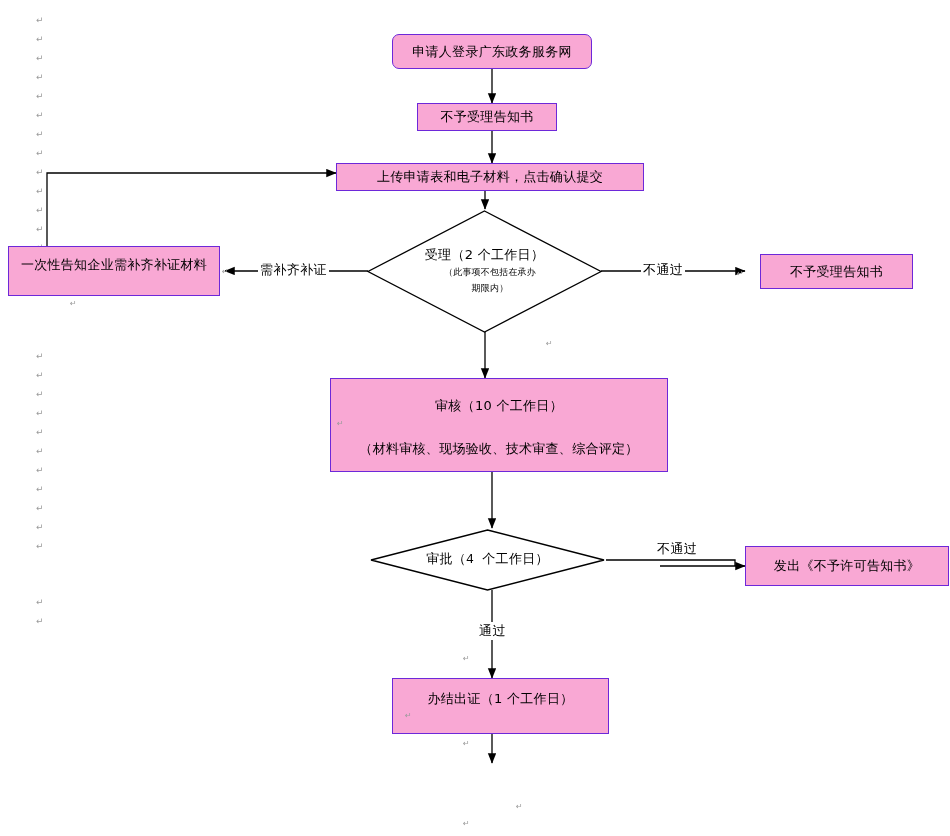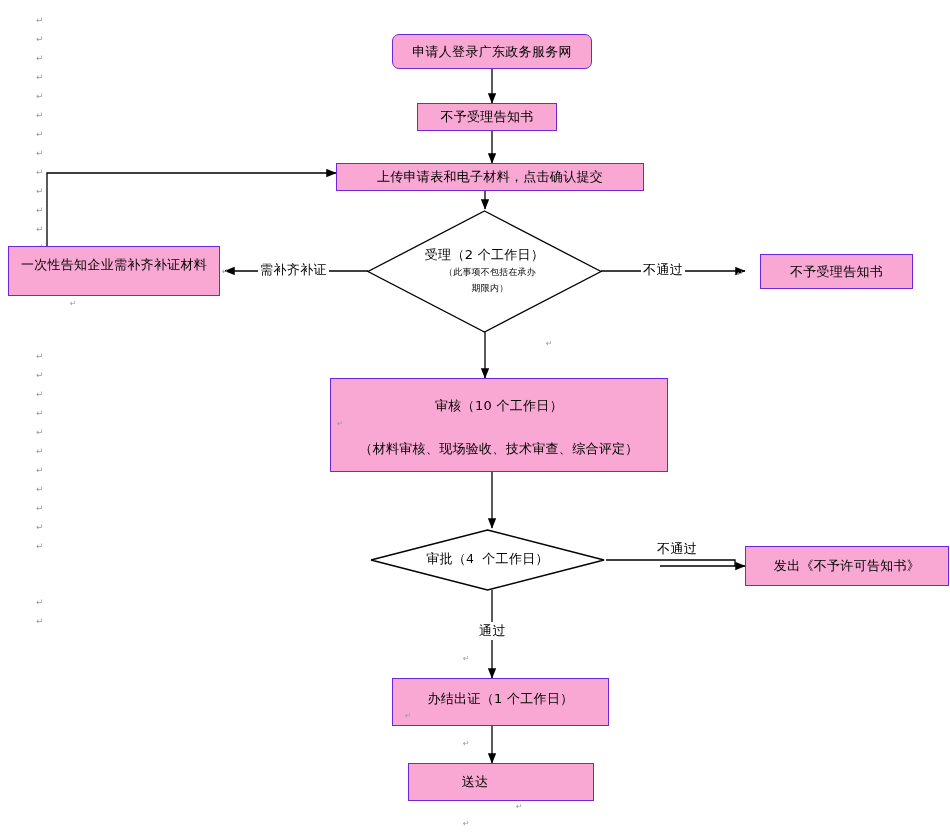--- a/index.html
+++ b/index.html
@@ -213,27 +213,24 @@
     </svg>
     <div class="diamond-text">
       <span>审批（4 个工作日）</span>
     </div>
   </div>
 
   <div class="node" style="left:745px; top:546px; width:204px; height:40px;font-family:Liberation Serif, serif;">
     <span>发出《不予许可告知书》</span>
   </div>
 
-  <div class="node" style="left:392px; top:678px; width:217px; height:48px; justify-content:flex-start; padding-top:10px;">
+  <div class="node" style="left:392px; top:678px; width:217px; height:56px; justify-content:flex-start; padding-top:10px;">
     <span>办结出证（1 个工作日）</span>
   </div>
 
-  <div class="node" style="left:408px; top:763px; width:186px; height:38px;">
-    <span style="margin-right:52px;">送达</span>
-  </div>
 
   <div class="edge-label" style="left:258px; top:261px;">需补齐补证</div>
 
   <div class="edge-label" style="left:641px; top:261px;">不通过</div>
 
   <div class="edge-label" style="left:655px; top:540px;">不通过</div>
 
   <div class="edge-label" style="left:477px; top:622px;">通过</div>
 
   <div id="inline-marks">

